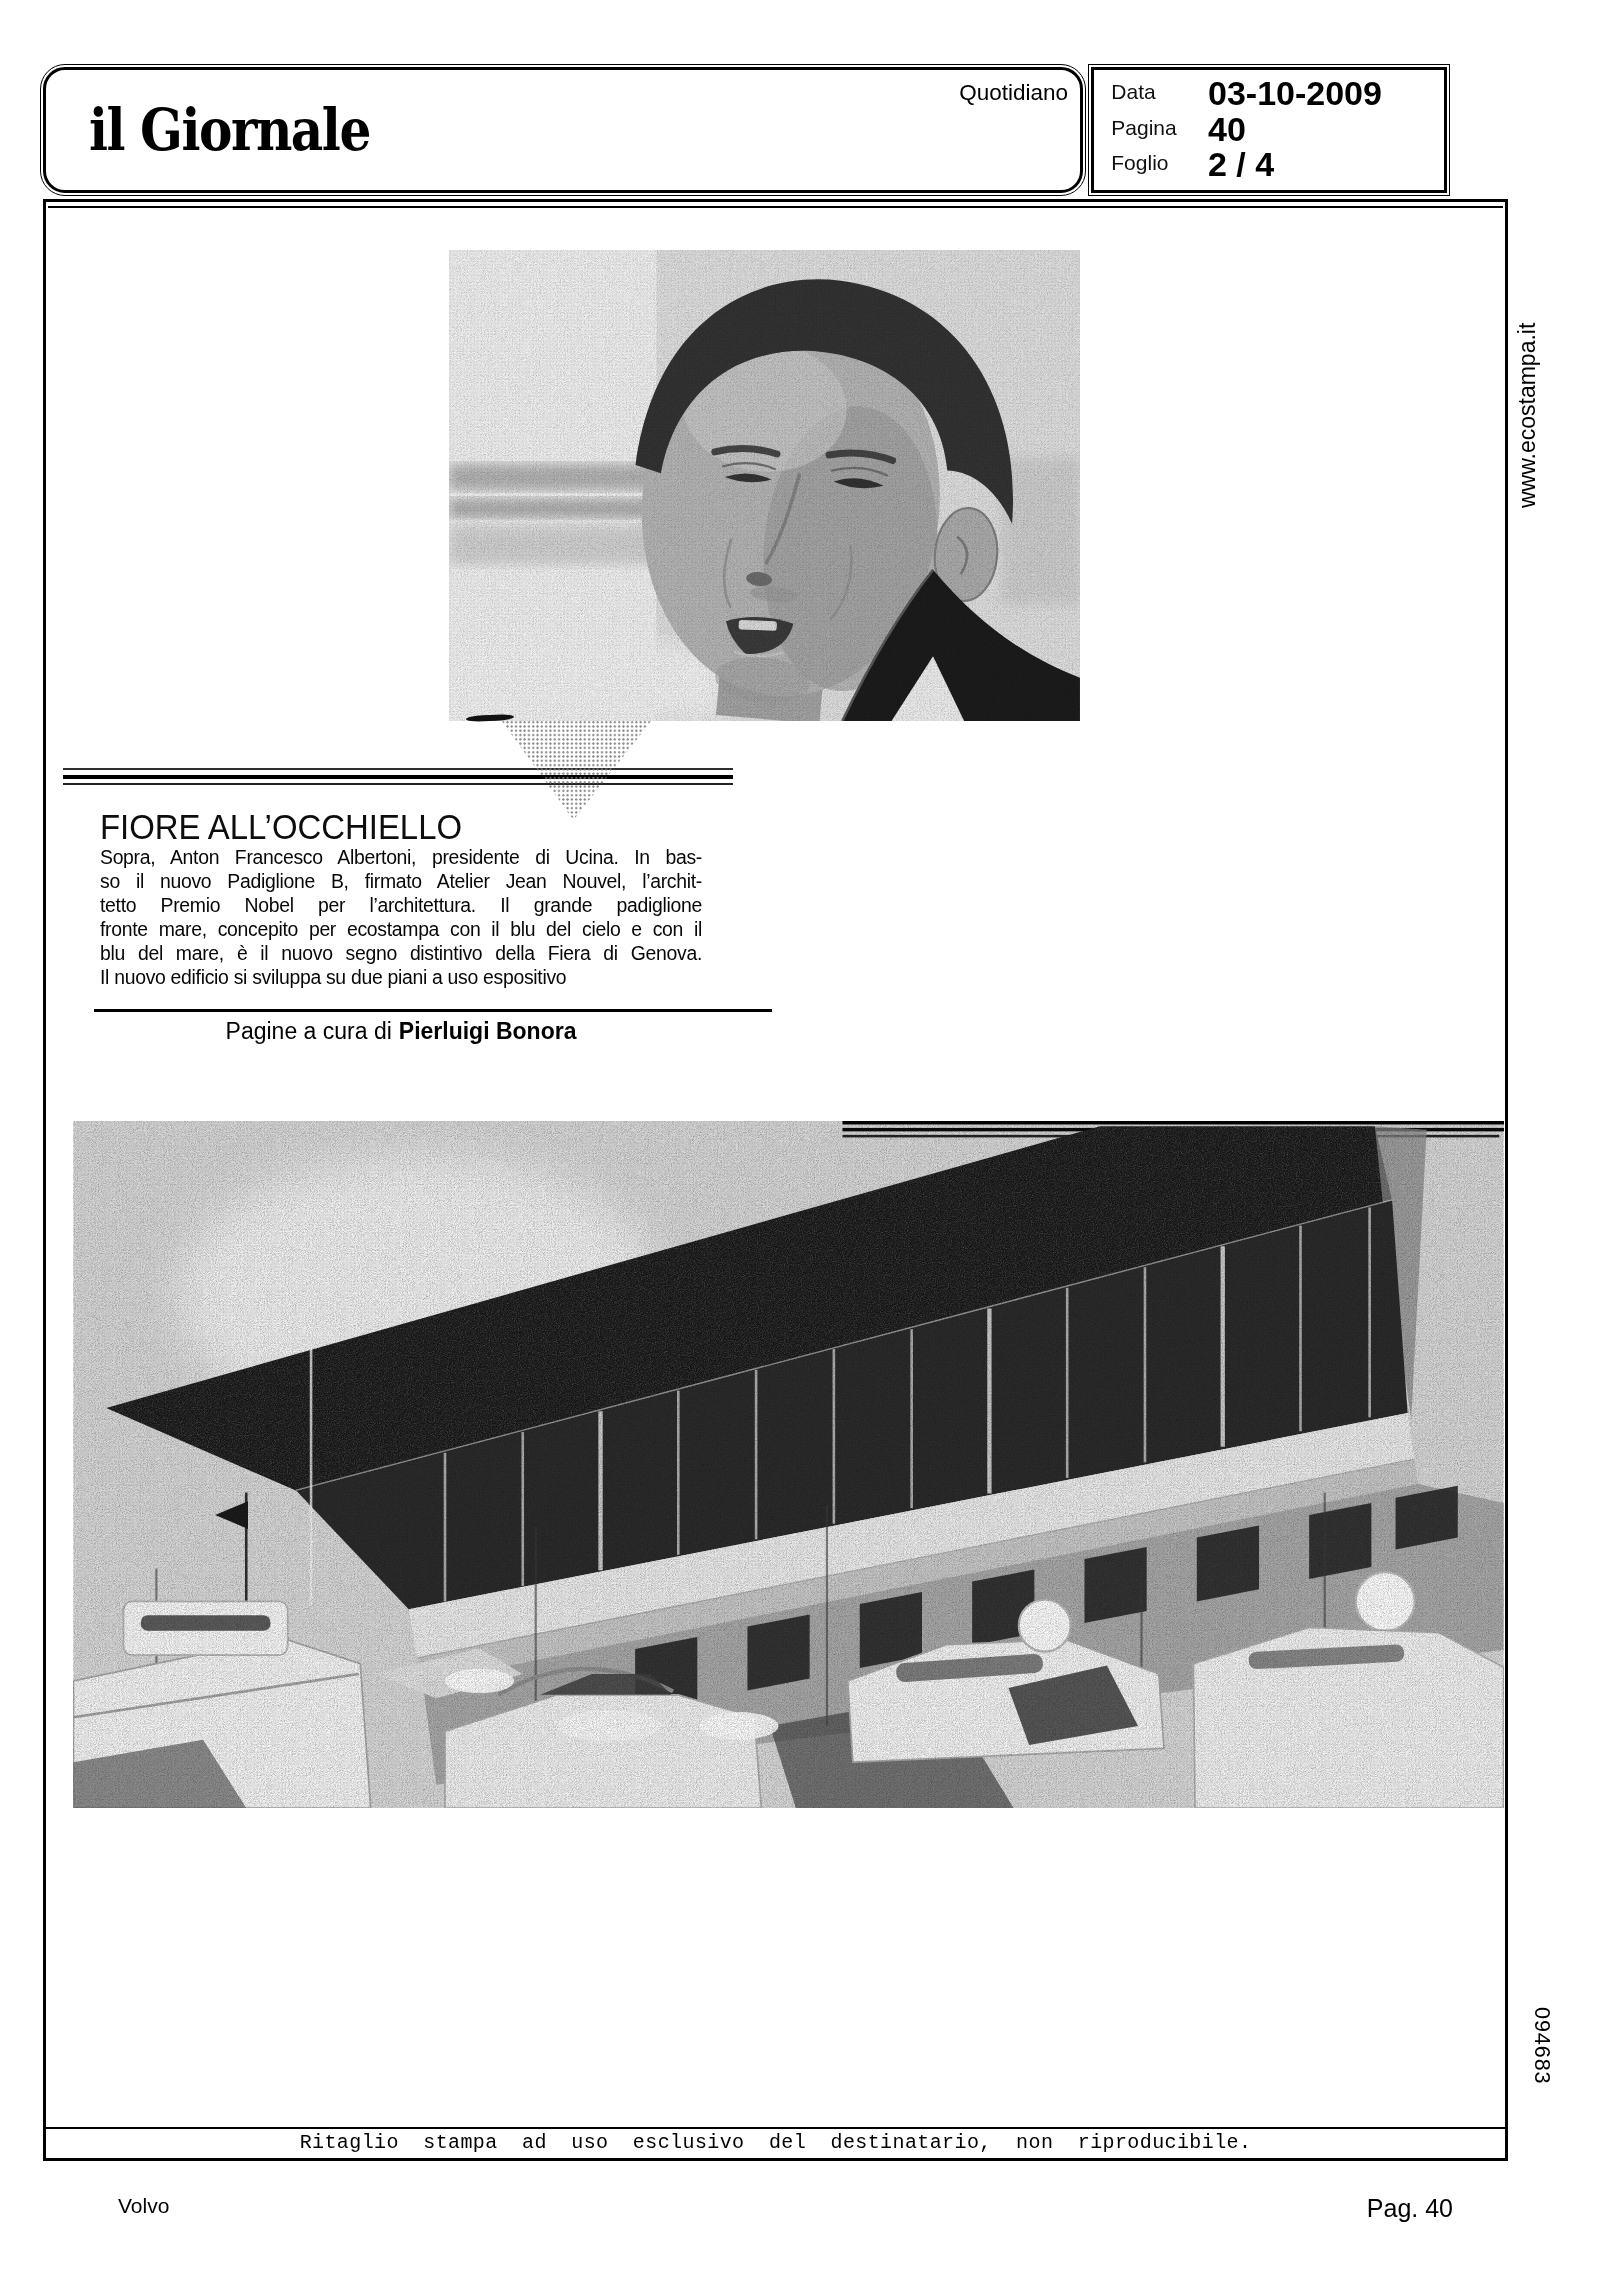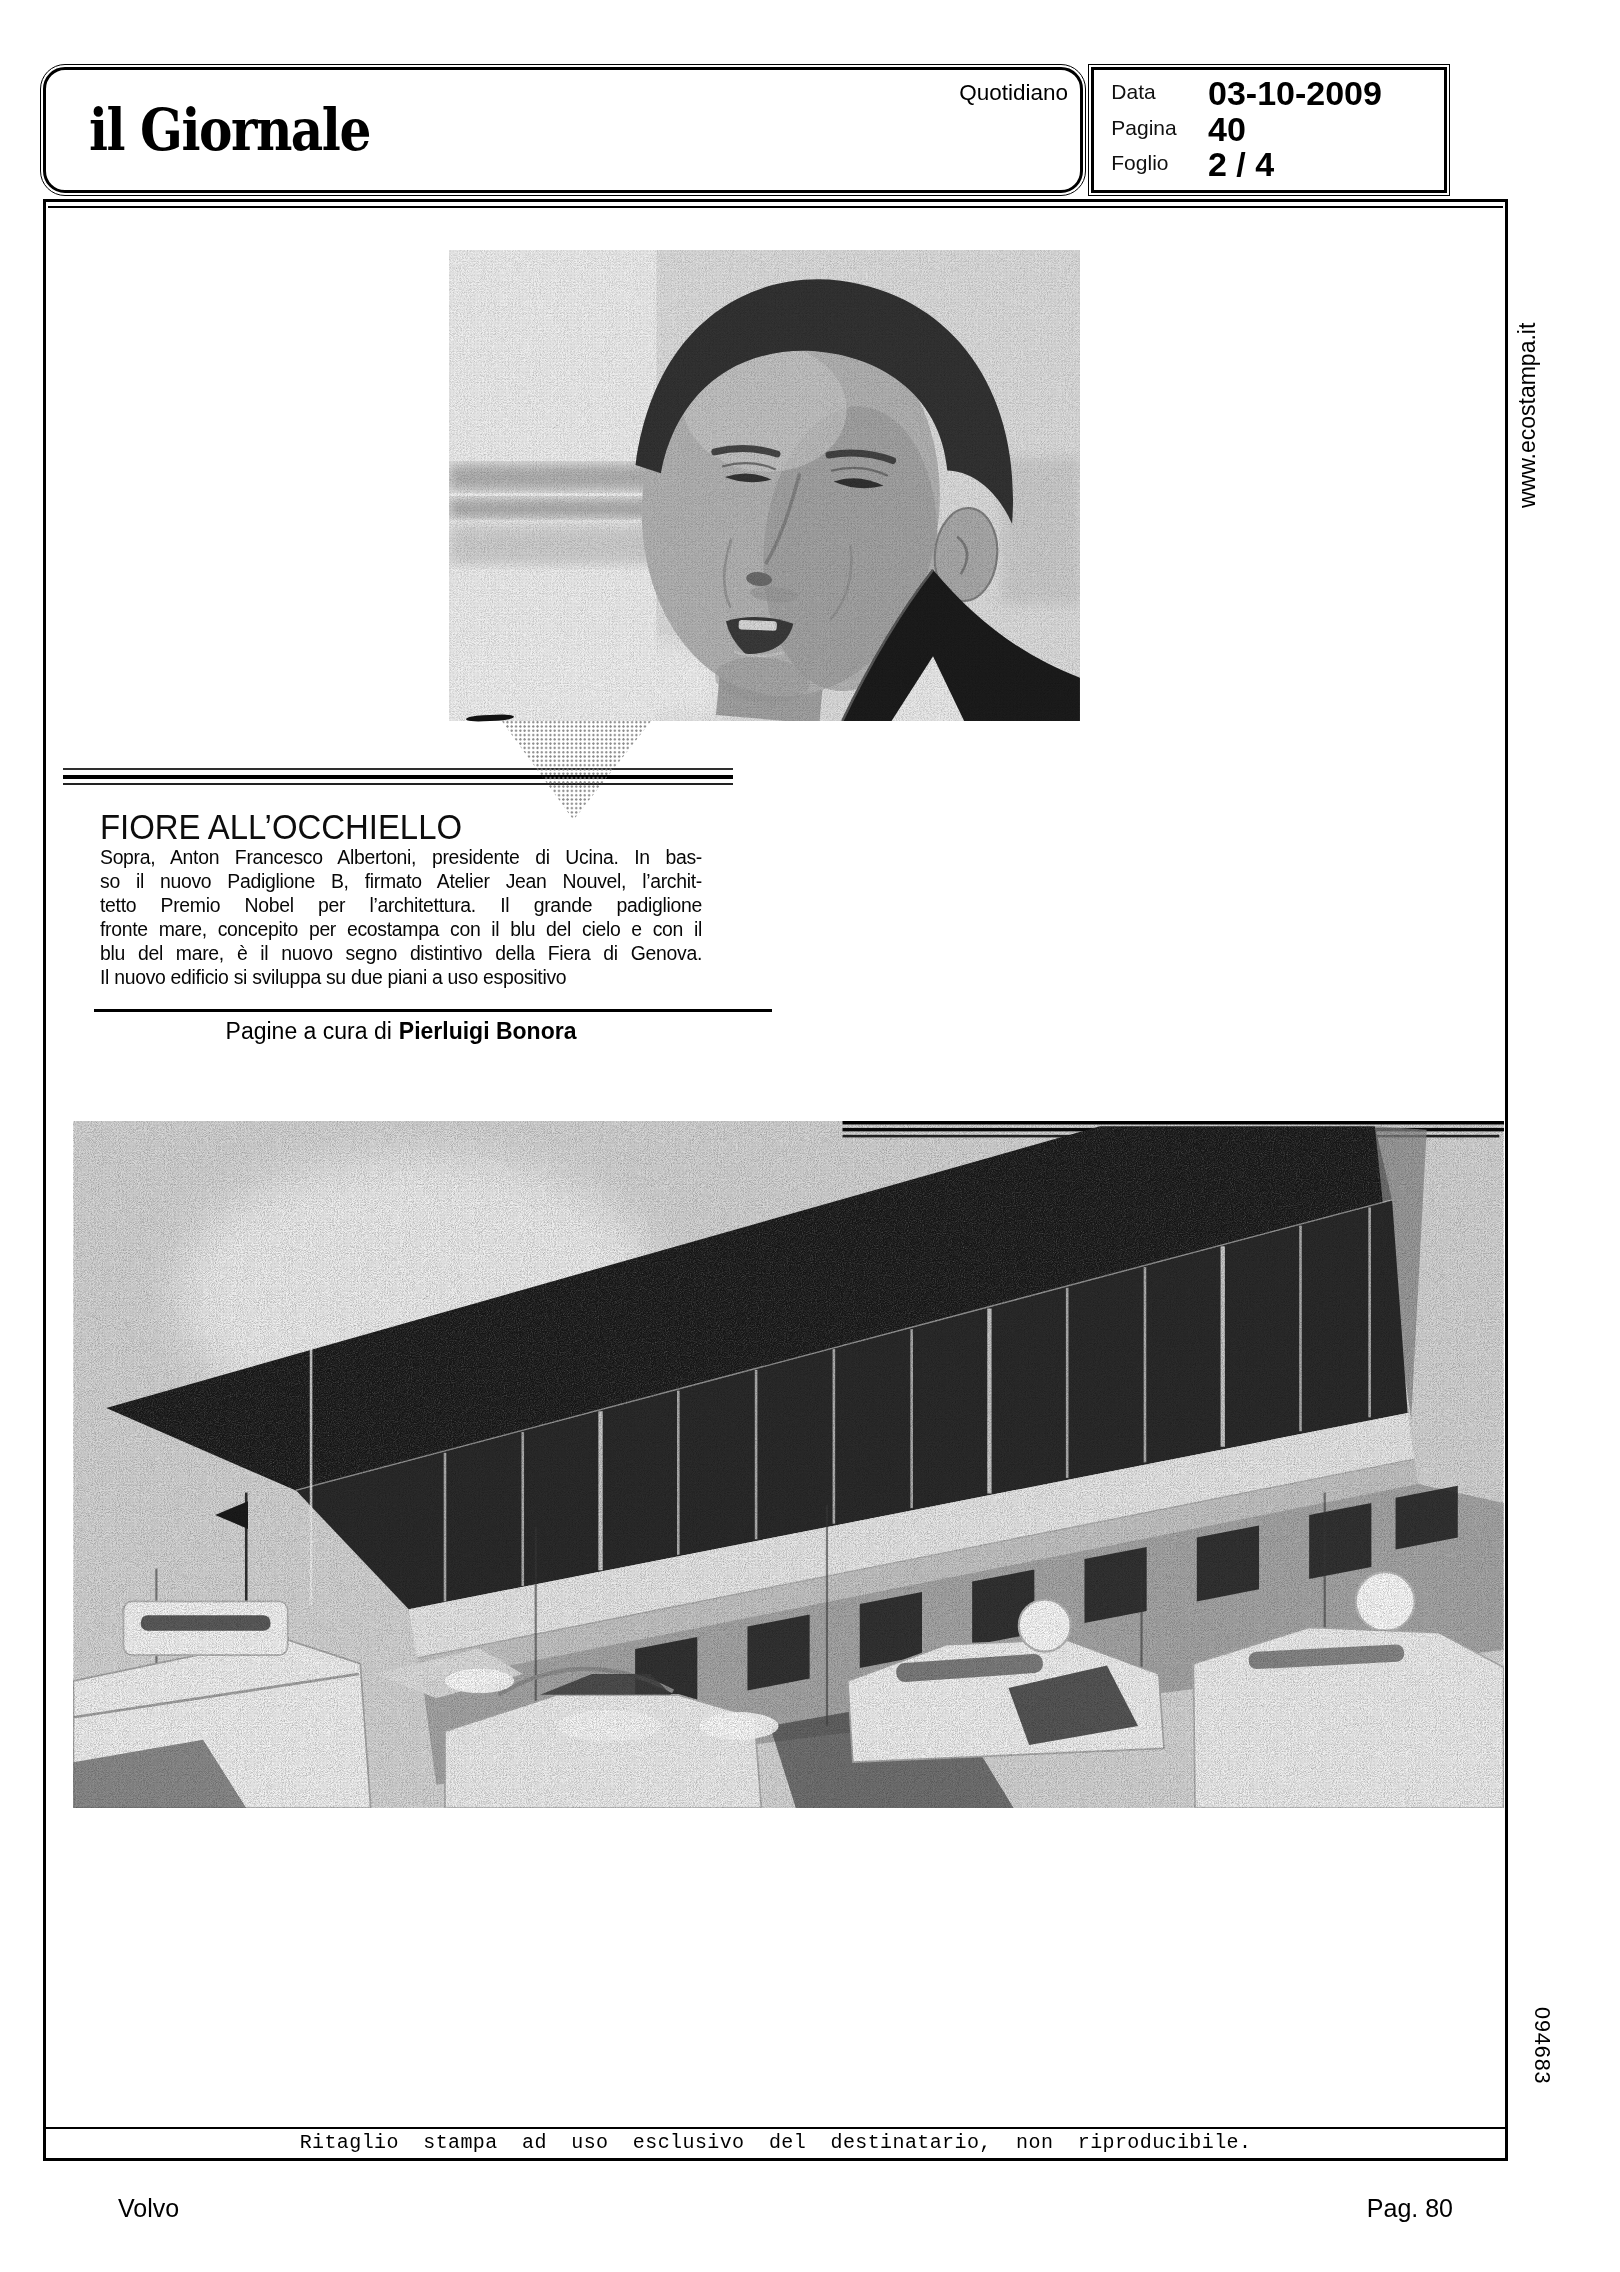--- a/index.html
+++ b/index.html
@@ -68,21 +68,21 @@
 
   
   .footer-strip{
     position:absolute;left:0;right:0;bottom:0;height:29px;border-top:2.6px solid #000;
     text-align:center;background:#fff;
   }
   .disclaimer{
     font-family:"Liberation Mono","DejaVu Sans Mono",monospace;
     font-size:20px;line-height:27px;word-spacing:12px;letter-spacing:0.4px;white-space:nowrap;
   }
-  .advertiser{position:absolute;left:118px;top:2194px;font-size:25px;}
+  .advertiser{position:absolute;left:118px;top:2194px;font-size:21px;}
   .page-ref{position:absolute;left:1297px;top:2194px;width:156px;text-align:right;font-size:25px;}
 
   
   .watermark-site{
     position:absolute;left:1514px;top:508px;width:304px;
     transform:rotate(-90deg);transform-origin:left top;
     font-size:23px;line-height:26px;white-space:nowrap;
   }
   .watermark-code{
     position:absolute;left:1554px;top:2007px;width:130px;
@@ -288,16 +288,16 @@
 
     <div class="footer-strip">
       <span class="disclaimer">Ritaglio stampa ad uso esclusivo del destinatario, non riproducibile.</span>
     </div>
   </div>
 
   <div class="watermark-site">www.ecostampa.it</div>
   <div class="watermark-code">094683</div>
 
   <div class="advertiser">Volvo</div>
-  <div class="page-ref">Pag. 80</div>
+  <div class="page-ref">Pag. 40</div>
 
 </div>
 
 
 </body></html>

